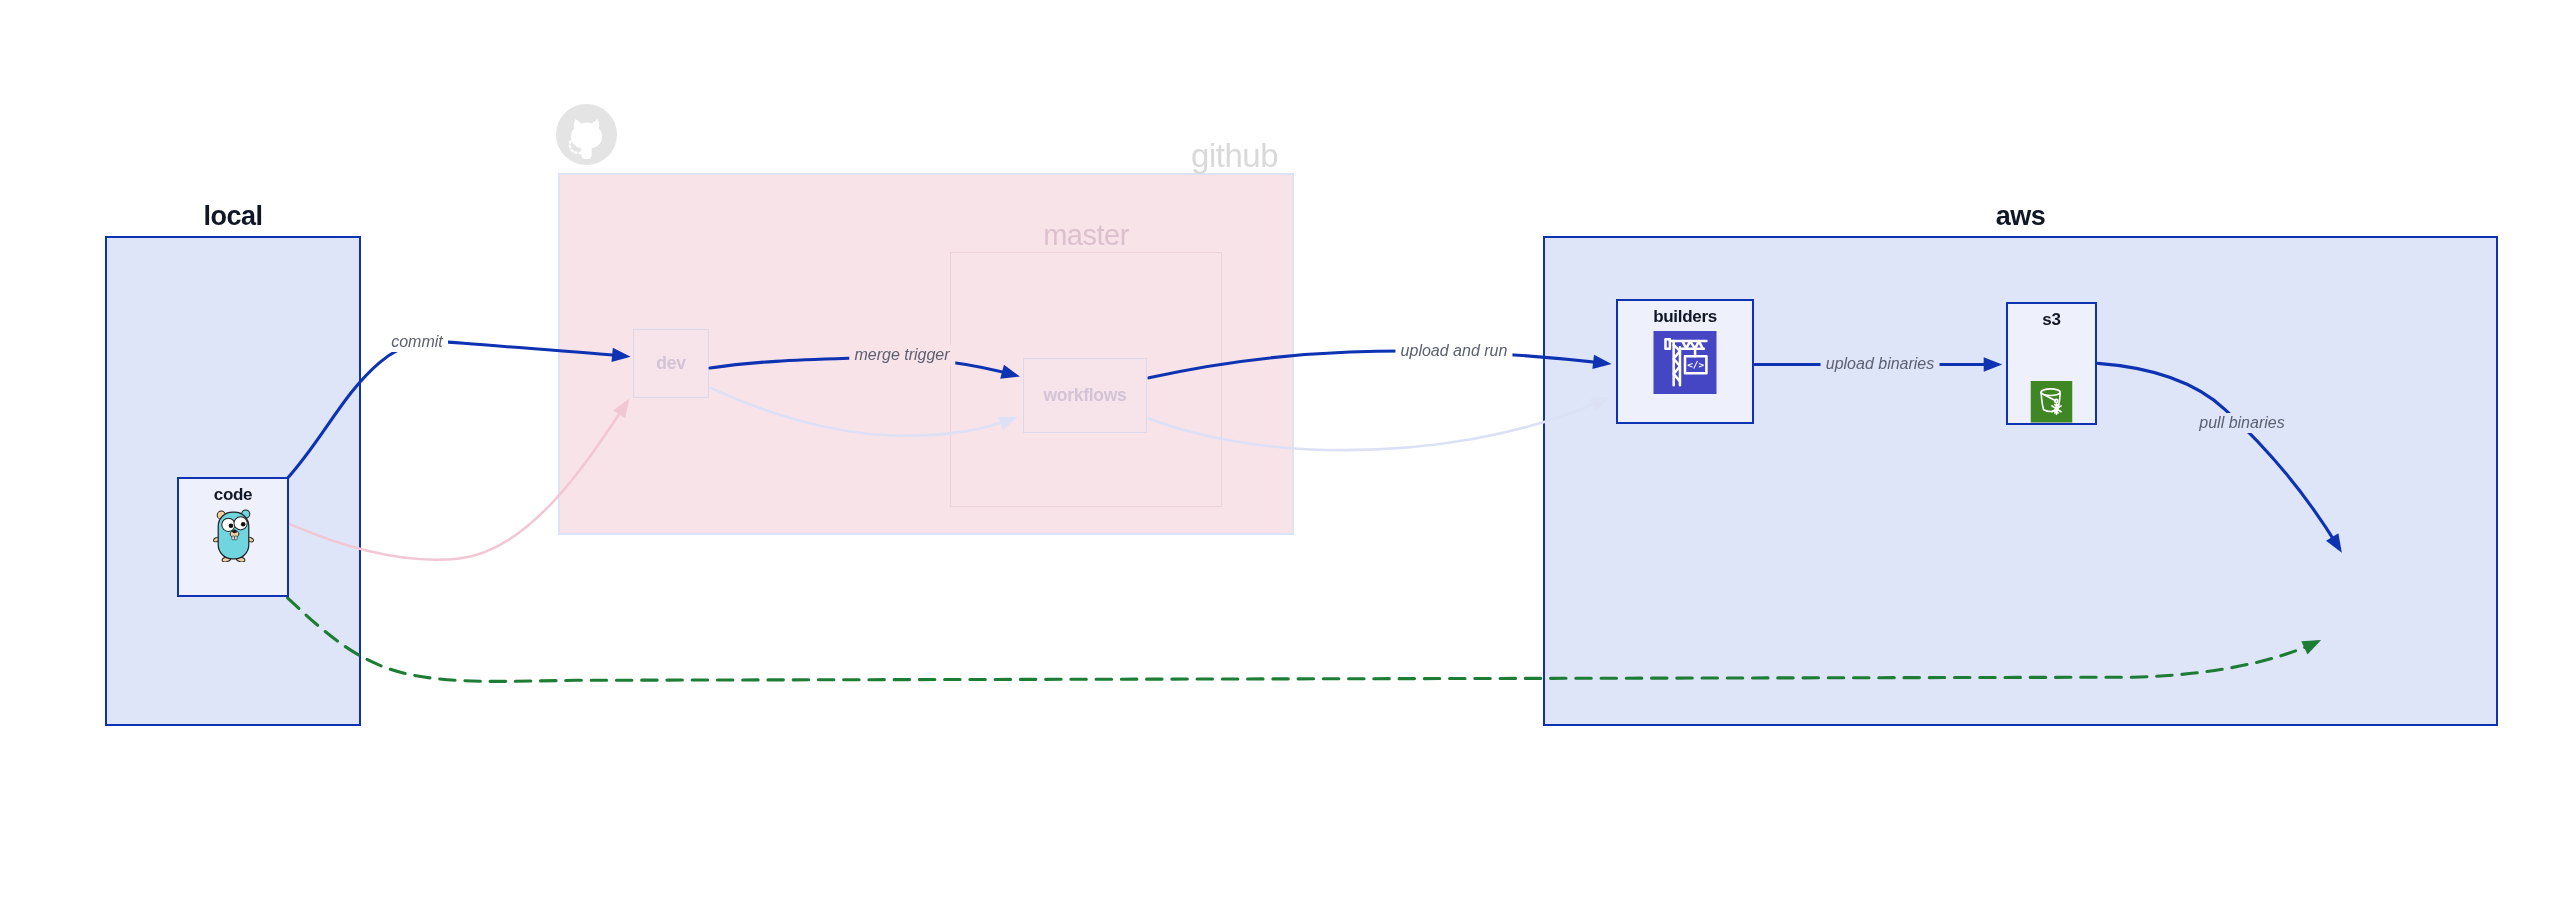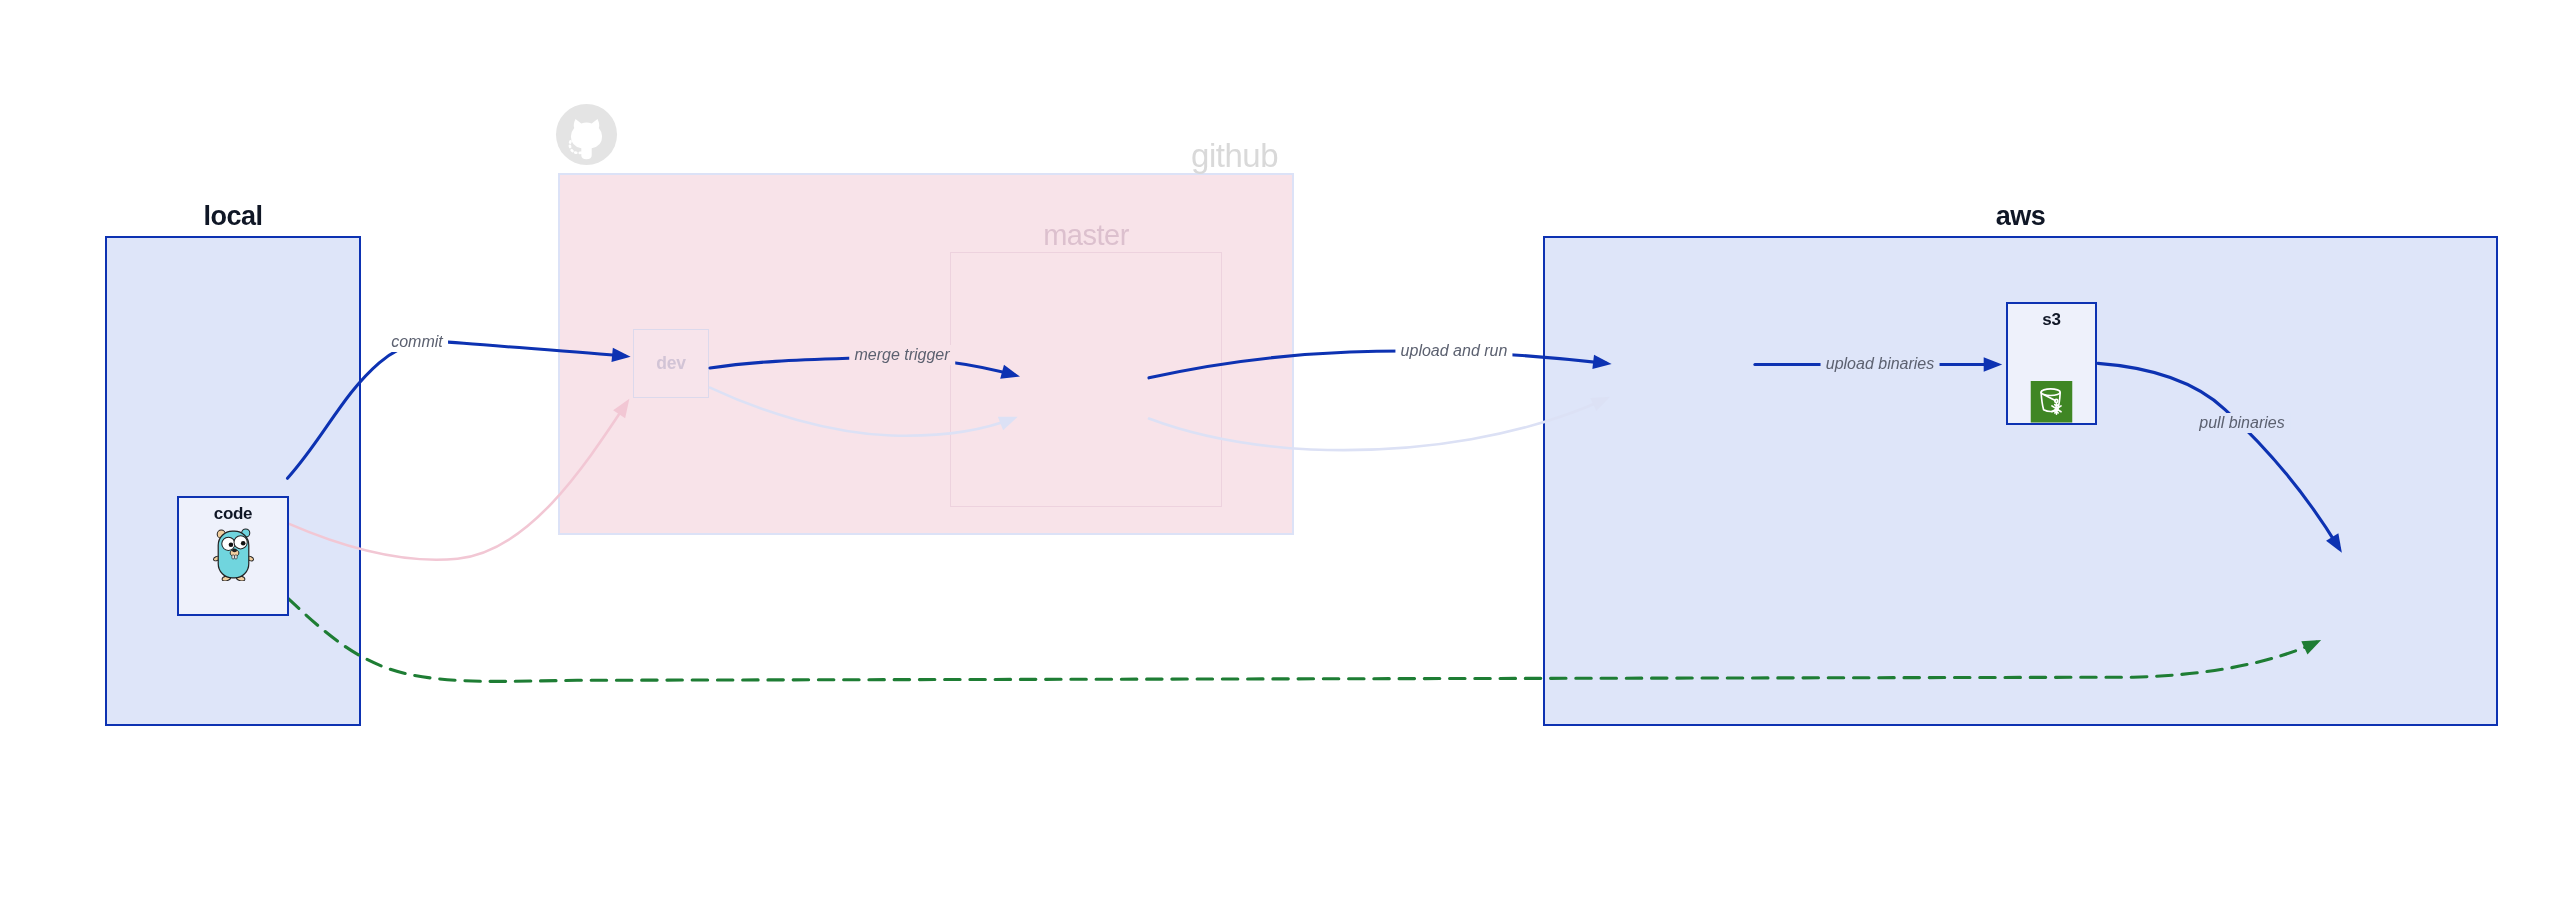--- a/index.html
+++ b/index.html
@@ -42,21 +42,21 @@
   .github-label{position:absolute;right:14px;top:-38px;font-size:33px;font-weight:400;color:var(--github-label);letter-spacing:-0.5px;}
 
   .octocat{position:absolute;left:554px;top:102px;width:65px;height:65px;}
 
   .node{position:absolute;box-sizing:border-box;display:flex;flex-direction:column;align-items:center;z-index:3;}
   .node.strong{background:var(--node-fill);border:2.6px solid var(--blue);}
   .node.faded{background:var(--pink-node-fill);border:1.5px solid var(--faded-node-border);justify-content:center;z-index:1;}
   .node-title{font-size:17px;font-weight:700;color:var(--dark-text);margin-top:6.2px;letter-spacing:-0.3px;}
   .node.faded .node-title{color:var(--faded-label);margin:0;font-size:17.5px;}
 
-  .node.code{left:177px;top:496px;width:112px;height:120px;}
+  .node.code{left:177px;top:477px;width:112px;height:120px;}
   .node.dev{left:633px;top:329px;width:76px;height:69px;}
   .node.workflows{left:1023px;top:358px;width:124px;height:75px;}
   .node.builders{left:1616px;top:299px;width:138px;height:125px;}
   .node.s3{left:2006px;top:302px;width:91px;height:123px;gap:42px;}
   .node.ec2{left:2329px;top:559px;width:99px;height:122px;}
 
   .node-icon{display:block;}
   .gopher{width:41px;height:54px;margin-top:3.1px;}
   .codebuild{width:64px;height:63px;margin-top:4.1px;}
   .s3icon{width:47px;height:47px;margin-top:9.3px;}
@@ -158,21 +158,38 @@
       <ellipse cx="42" cy="46" rx="4.8" ry="3.6" fill="#222"></ellipse>
       <rect x="37" y="55" width="4.6" height="7.5" rx="1.4" fill="#ffffff" stroke="#222" stroke-width="1.4"></rect>
       <rect x="42.4" y="55" width="4.6" height="7.5" rx="1.4" fill="#ffffff" stroke="#222" stroke-width="1.4"></rect>
     </svg>
   </div>
 
   <div class="node faded dev">
     <div class="node-title">dev</div>
   </div>
 
-
+  <div class="node faded workflows">
+    <div class="node-title">workflows</div>
+  </div>
+
+  <div class="node strong builders">
+    <div class="node-title">builders</div>
+    <svg class="node-icon codebuild" viewBox="0 0 100 100">
+      <rect x="0" y="0" width="100" height="100" fill="var(--codebuild-bg)"></rect>
+      <rect x="19" y="13" width="7" height="15" class="ic"></rect>
+      <path d="M32,16 V86 M42,26 V86" class="ic"></path>
+      <path d="M32,22 L42,32 L32,44 L42,56 L32,68 L42,80" class="ic"></path>
+      <path d="M26,16 H84 M42,28 H80" class="ic"></path>
+      <path d="M46,16 L52,28 L58,16 L66,28 L72,16 L78,28" class="ic"></path>
+      <path d="M66,28 V40" class="ic"></path>
+      <rect x="50" y="40" width="34" height="27" class="ic"></rect>
+      <text x="67" y="59" font-size="15" font-weight="bold" fill="#ffffff" stroke="none" text-anchor="middle" font-family="DejaVu Sans Mono, monospace">&lt;/&gt;</text>
+    </svg>
+  </div>
 
   <div class="node strong s3">
     <div class="node-title">s3</div>
     <svg class="node-icon s3icon" viewBox="0 0 100 100">
       <rect x="0" y="0" width="100" height="100" fill="var(--s3-bg)"></rect>
       <ellipse cx="48" cy="27" rx="23" ry="8" class="ic"></ellipse>
       <path d="M25,27 C26,44 28,59 31,69 Q48,78 65,69 C68,59 70,44 71,27" class="ic"></path>
       <path d="M32,33 L59,47" class="ic"></path>
       <circle cx="61.5" cy="48" r="3.6" class="ic"></circle>
       <path d="M62,54 V80 M51,60 L73,74 M73,60 L51,74" class="ic" stroke-width="3.4"></path>

